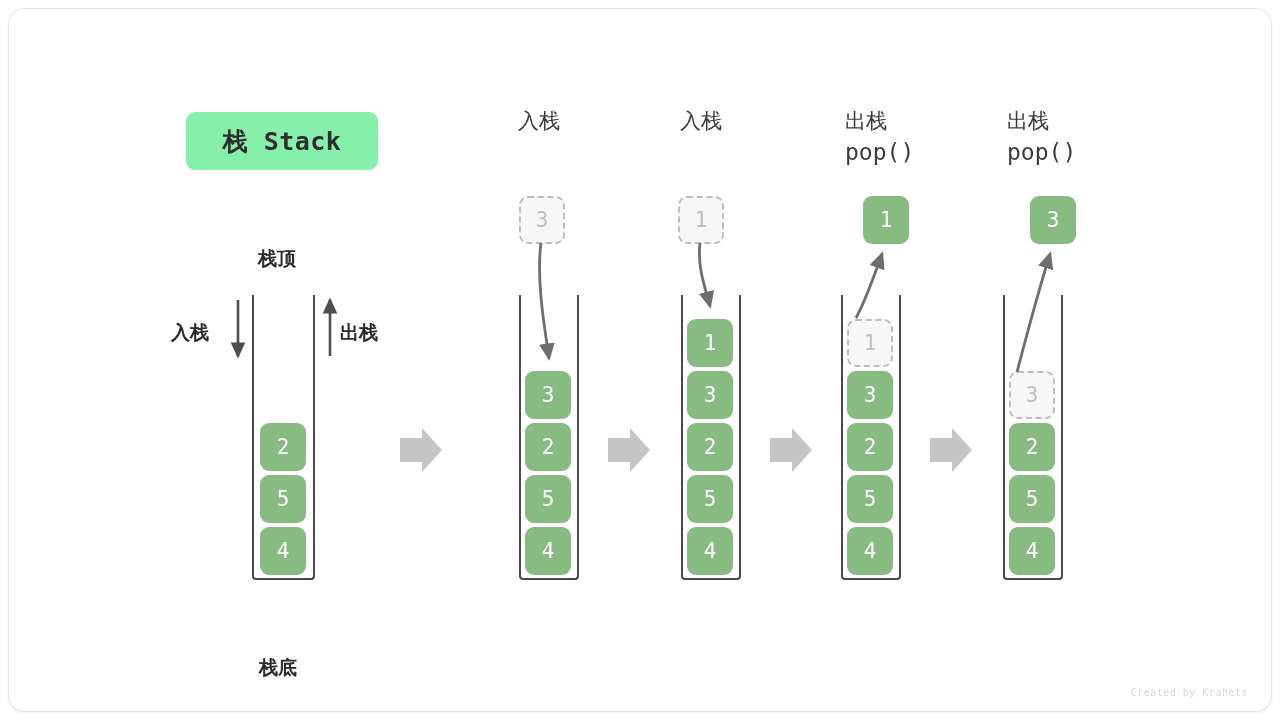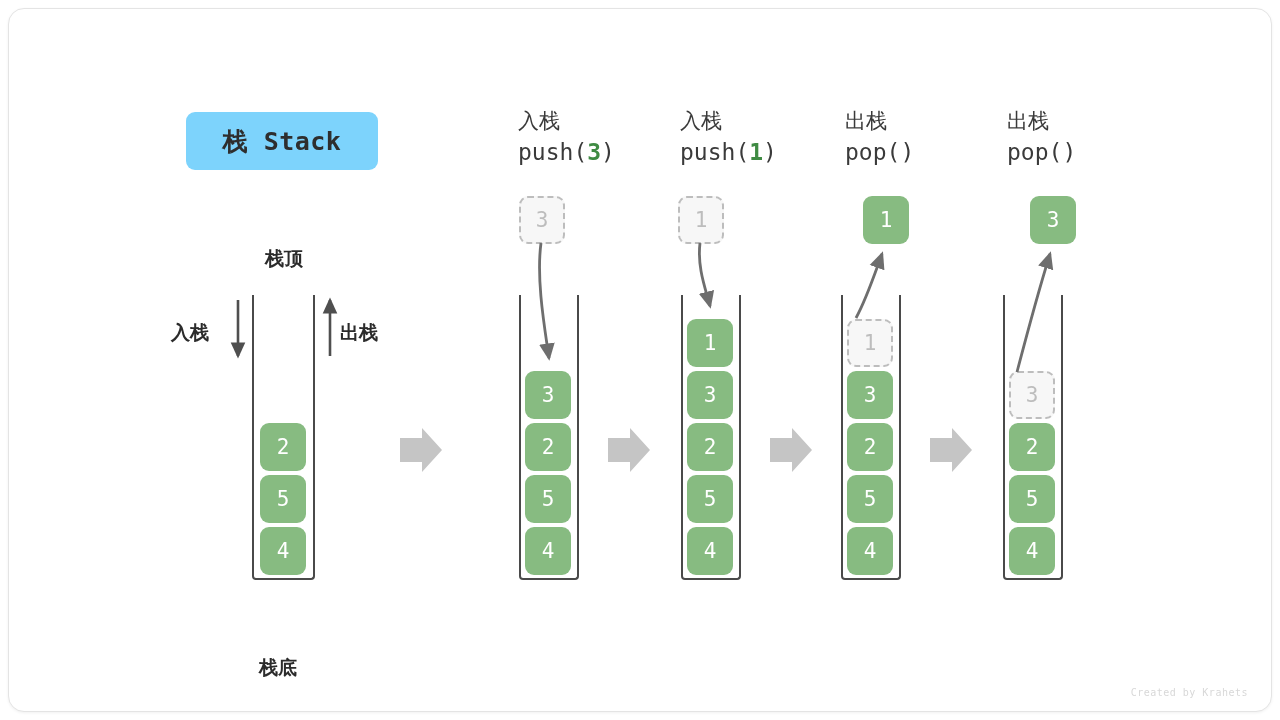--- a/index.html
+++ b/index.html
@@ -32,21 +32,21 @@
     box-shadow: 0 1px 3px rgba(0,0,0,0.06);
   }
 
   
   .title-pill {
     position: absolute;
     left: 186px;
     top: 112px;
     width: 192px;
     height: 58px;
-    background: #7dd3fc;
+    background: #86efac;
     border-radius: 9px;
     display: flex;
     align-items: center;
     justify-content: center;
     font-family: "DejaVu Sans Mono", "Liberation Mono", monospace;
     font-size: 25px;
     font-weight: bold;
     color: #2e2e2e;
     letter-spacing: 0.5px;
   }
@@ -141,44 +141,42 @@
   }
 </style>
 </head>
 <body>
 
 <div id="canvas">
   <div class="card"></div>
 
   <div class="title-pill">栈 Stack</div>
 
-  <div class="cn-label" style="left:265px; top:246px;">栈顶</div>
+  <div class="cn-label" style="left:258px; top:246px;">栈顶</div>
   <div class="cn-label" style="left:259px; top:615px;margin-top:40px;">栈底</div>
   <div class="cn-label" style="left:171px; top:320px;">入栈</div>
   <div class="cn-label" style="left:340px; top:320px;">出栈</div>
 
   <div class="stack-box" style="left:252px; top:295px; width:63px; height:285px;"></div>
   <div class="cell" style="left:260px; top:423px;">2</div>
   <div class="cell" style="left:260px; top:475px;">5</div>
   <div class="cell" style="left:260px; top:527px;">4</div>
 
   <div class="col-head" style="left:518px; top:106px;">
     <div class="l1">入栈</div>
-    <div class="l2"><span>push(</span><span class="arg">3</span><span>)</span></div>
   </div>
   <div class="cell ghost" style="left:519px; top:196px;">3</div>
   <div class="stack-box" style="left:519px; top:295px; width:60px; height:285px;"></div>
   <div class="cell" style="left:525px; top:371px;">3</div>
   <div class="cell" style="left:525px; top:423px;">2</div>
   <div class="cell" style="left:525px; top:475px;">5</div>
   <div class="cell" style="left:525px; top:527px;">4</div>
 
   <div class="col-head" style="left:680px; top:106px;">
     <div class="l1">入栈</div>
-    <div class="l2"><span>push(</span><span class="arg">1</span><span>)</span></div>
   </div>
   <div class="cell ghost" style="left:678px; top:196px;">1</div>
   <div class="stack-box" style="left:681px; top:295px; width:60px; height:285px;"></div>
   <div class="cell" style="left:687px; top:319px;">1</div>
   <div class="cell" style="left:687px; top:371px;">3</div>
   <div class="cell" style="left:687px; top:423px;">2</div>
   <div class="cell" style="left:687px; top:475px;">5</div>
   <div class="cell" style="left:687px; top:527px;">4</div>
 
   <div class="col-head" style="left:845px; top:106px;">

